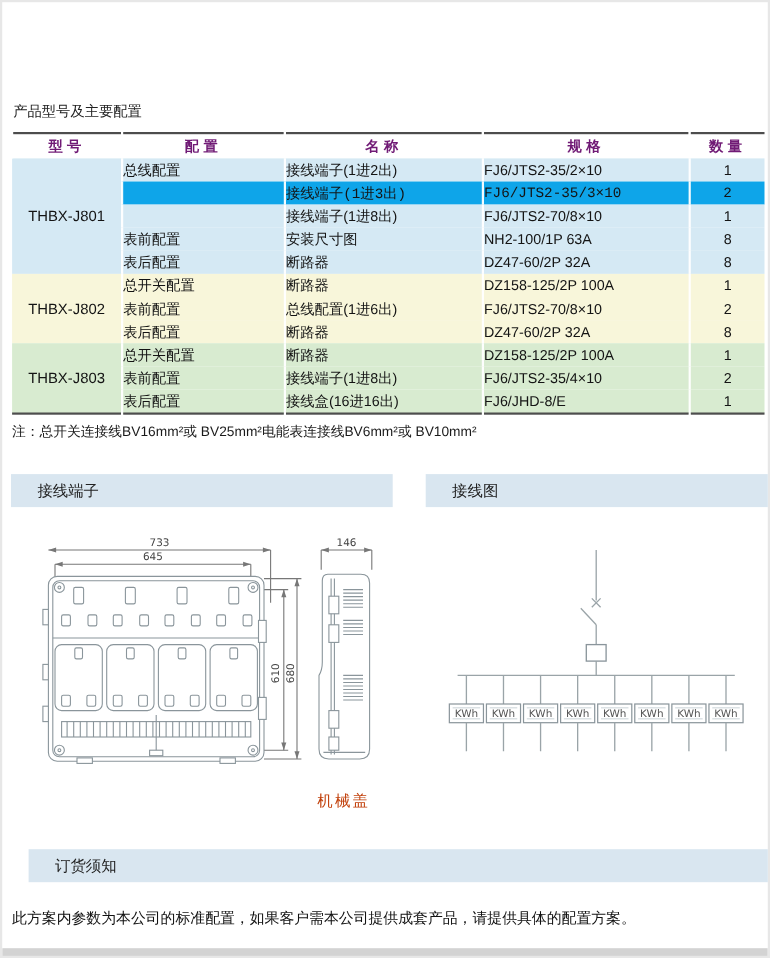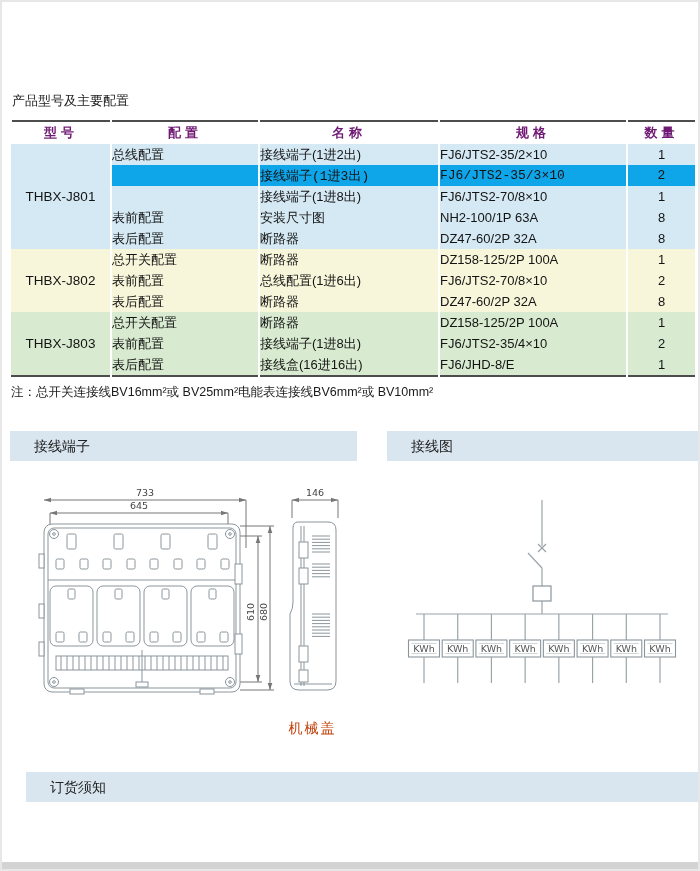--- a/index.html
+++ b/index.html
@@ -375,14 +375,15 @@
           <rect x="242.5" y="148" width="31" height="17"></rect>
           <line x1="245.5" y1="151.5" x2="270.5" y2="151.5" class="inner"></line>
           <line x1="245.5" y1="161.5" x2="270.5" y2="161.5" class="inner"></line>
           <text x="258" y="160">KWh</text>
           <line x1="258" y1="165" x2="258" y2="191"></line>
         </g>
     </svg>
   </div>
 
   <div class="bar bar-order">订货须知</div>
+  <div class="footer-text">此方案内参数为本公司的标准配置，如果客户需本公司提供成套产品，请提供具体的配置方案。</div>
   <div class="bottom-edge"></div>
 </div>
 
 </body></html>

